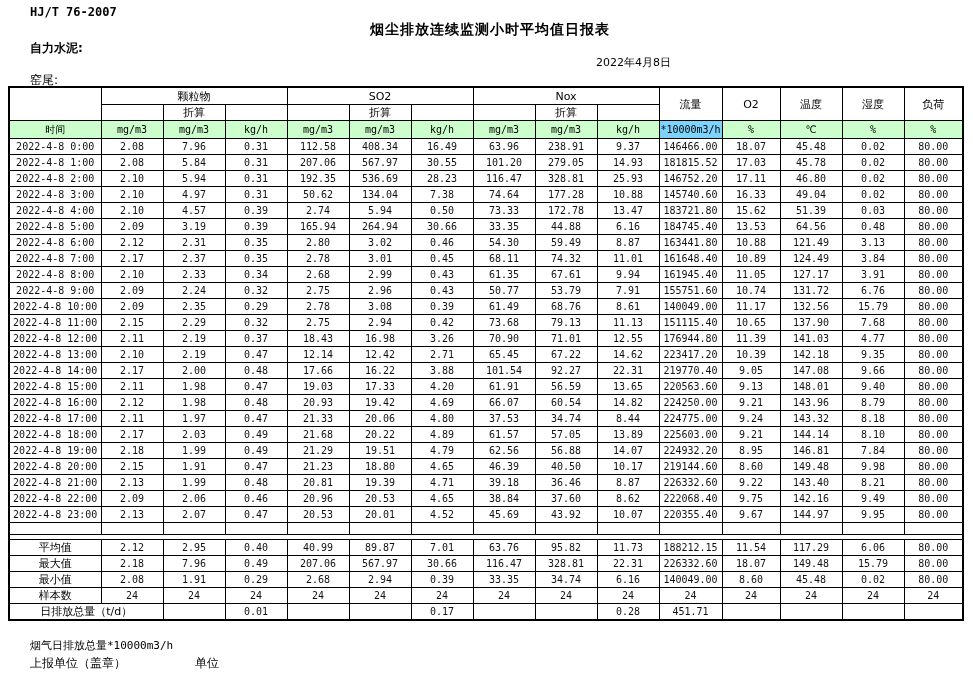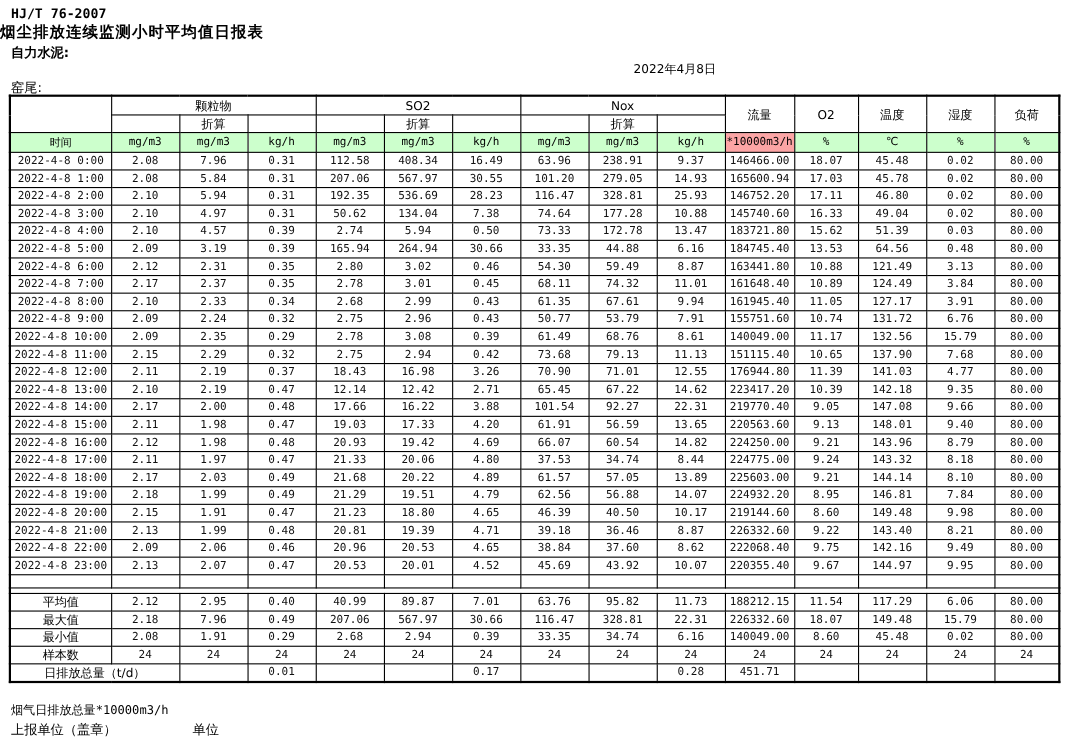--- a/index.html
+++ b/index.html
@@ -4,23 +4,23 @@
 <style>
   * { margin:0; padding:0; box-sizing:content-box; }
   html,body { background:#ffffff; }
   body {
     position:relative;
     width:973px; height:673px;
     font-family:"DejaVu Sans","Liberation Sans",sans-serif;
     color:#000;
     overflow:hidden;
   }
-  .abs { position:absolute; white-space:nowrap; }
+  .abs { position:absolute; white-space:nowrap;margin-left:20px; }
   .standard   { top:5px;  left:10px;  font-size:12px; font-weight:bold; font-family:"DejaVu Sans Mono","DejaVu Sans",monospace; }
-  .title      { top:21px; left:0; width:940px; font-size:14px; font-weight:bold; letter-spacing:1px; }
+  .title      { top:21px; left:0; width:940px; text-align:center; font-size:14px; font-weight:bold; letter-spacing:1px; }
   .company    { top:40px; left:10px; font-size:12px; font-weight:bold; }
   .site       { top:72px; left:10px; font-size:12px; font-weight:normal; }
   .date       { top:55px; left:576px; font-size:11px; }
 
   table.report {
     position:absolute; left:8px; top:86px;
     width:954px;
     border-collapse:collapse; table-layout:fixed;
     border:2px solid #000;
     font-family:"DejaVu Sans Mono","DejaVu Sans",monospace;
@@ -101,21 +101,21 @@
       <th style="background: rgb(204, 255, 204);">时间</th>
       <th style="background: rgb(204, 255, 204);">mg/m3</th>
       <th style="background: rgb(204, 255, 204);">mg/m3</th>
       <th style="background: rgb(204, 255, 204);">kg/h</th>
       <th style="background: rgb(204, 255, 204);">mg/m3</th>
       <th style="background: rgb(204, 255, 204);">mg/m3</th>
       <th style="background: rgb(204, 255, 204);">kg/h</th>
       <th style="background: rgb(204, 255, 204);">mg/m3</th>
       <th style="background: rgb(204, 255, 204);">mg/m3</th>
       <th style="background: rgb(204, 255, 204);">kg/h</th>
-      <th style="background: #fca5a5;">*10000m3/h</th>
+      <th style="background: #7dd3fc;">*10000m3/h</th>
       <th style="background: rgb(204, 255, 204);">%</th>
       <th style="background: rgb(204, 255, 204);">℃</th>
       <th style="background: rgb(204, 255, 204);">%</th>
       <th style="background: rgb(204, 255, 204);">%</th>
     </tr>
   </thead>
   <tbody>
       <tr class="data-row">
         <td class="time">2022-4-8 0:00</td>
         <td>2.08</td>
@@ -137,21 +137,21 @@
         <td class="time">2022-4-8 1:00</td>
         <td>2.08</td>
         <td>5.84</td>
         <td>0.31</td>
         <td>207.06</td>
         <td>567.97</td>
         <td>30.55</td>
         <td>101.20</td>
         <td>279.05</td>
         <td>14.93</td>
-        <td>165600.94</td>
+        <td>181815.52</td>
         <td class="o2">17.03</td>
         <td>45.78</td>
         <td>0.02</td>
         <td>80.00</td>
       </tr>
       <tr class="data-row">
         <td class="time">2022-4-8 2:00</td>
         <td>2.10</td>
         <td>5.94</td>
         <td>0.31</td>

